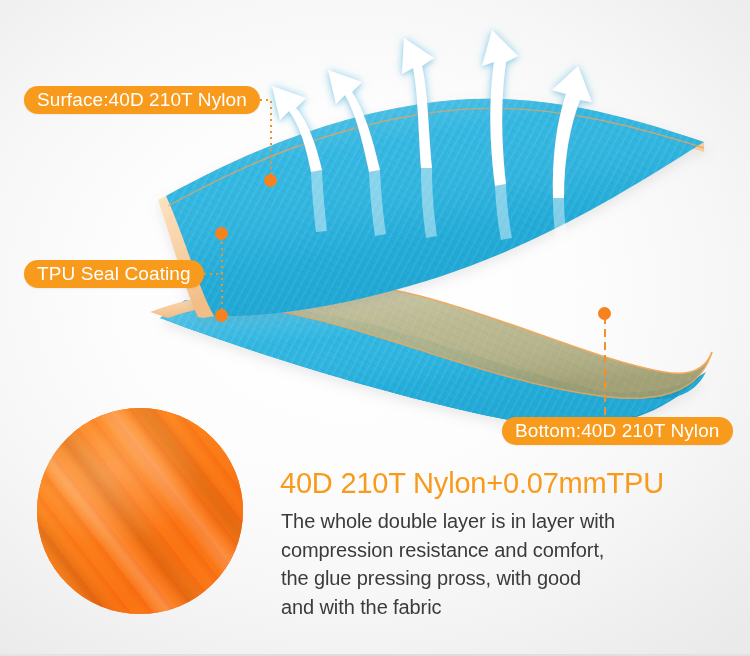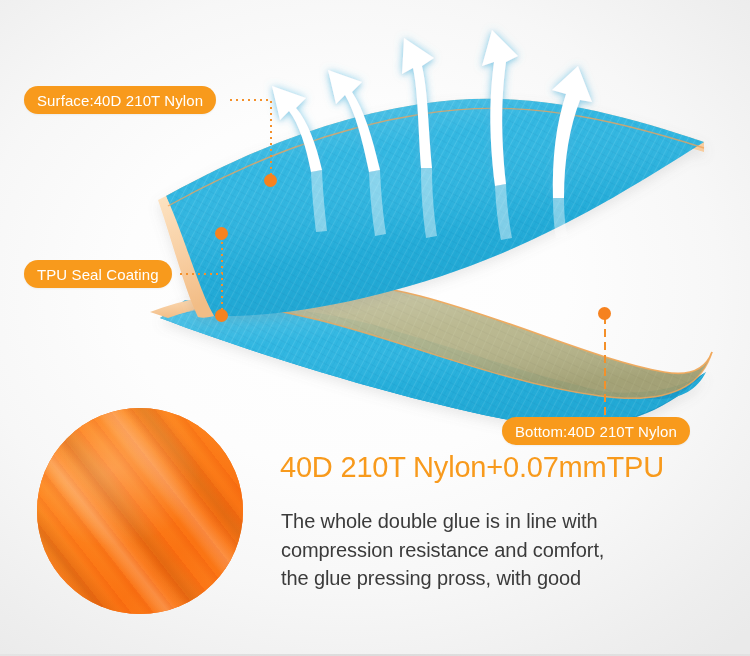--- a/index.html
+++ b/index.html
@@ -88,21 +88,21 @@
   
   .badge {
     position: absolute;
     display: inline-flex;
     align-items: center;
     height: 28px;
     padding: 0 13px;
     border-radius: 14px;
     background: #f89a1c;
     color: #ffffff;
-    font-size: 15px;
+    font-size: 19px;
     letter-spacing: 0.1px;
     white-space: nowrap;
     box-shadow: 0 1px 2px rgba(0,0,0,0.05);
   }
   #badge-surface { left: 24px;  top: 86px; }
   #badge-tpu     { left: 24px;  top: 260px; }
   #badge-bottom  { left: 502px; top: 417px; }
 
   
   .conn {
@@ -133,21 +133,21 @@
     width: 13px;
     height: 13px;
     border-radius: 50%;
     background: #f6821f;
   }
 
   
   .headline {
     position: absolute;
     left: 280px;
-    top: 451px;
+    top: 467px;
     font-size: 29px;
     color: #f89a1c;
     letter-spacing: -0.2px;
     white-space: nowrap;
   }
   .body-copy {
     position: absolute;
     left: 281px;
     top: 507px;
     width: 420px;
@@ -373,18 +373,19 @@
   <div class="badge" id="badge-tpu">TPU Seal Coating</div>
 
   <div class="badge" id="badge-bottom">Bottom:40D 210T Nylon</div>
 
   <div class="side-note">
   </div>
 
   <div class="headline">40D 210T Nylon+0.07mmTPU</div>
 
   <div class="body-copy">
-    <div>The whole double glue is in line with</div>
+    <div>The whole double layer is in layer with</div>
     <div>compression resistance and comfort,</div>
     <div>the glue pressing pross, with good</div>
+    <div>and with the fabric</div>
   </div>
 
 </div>
 
 </body></html>

